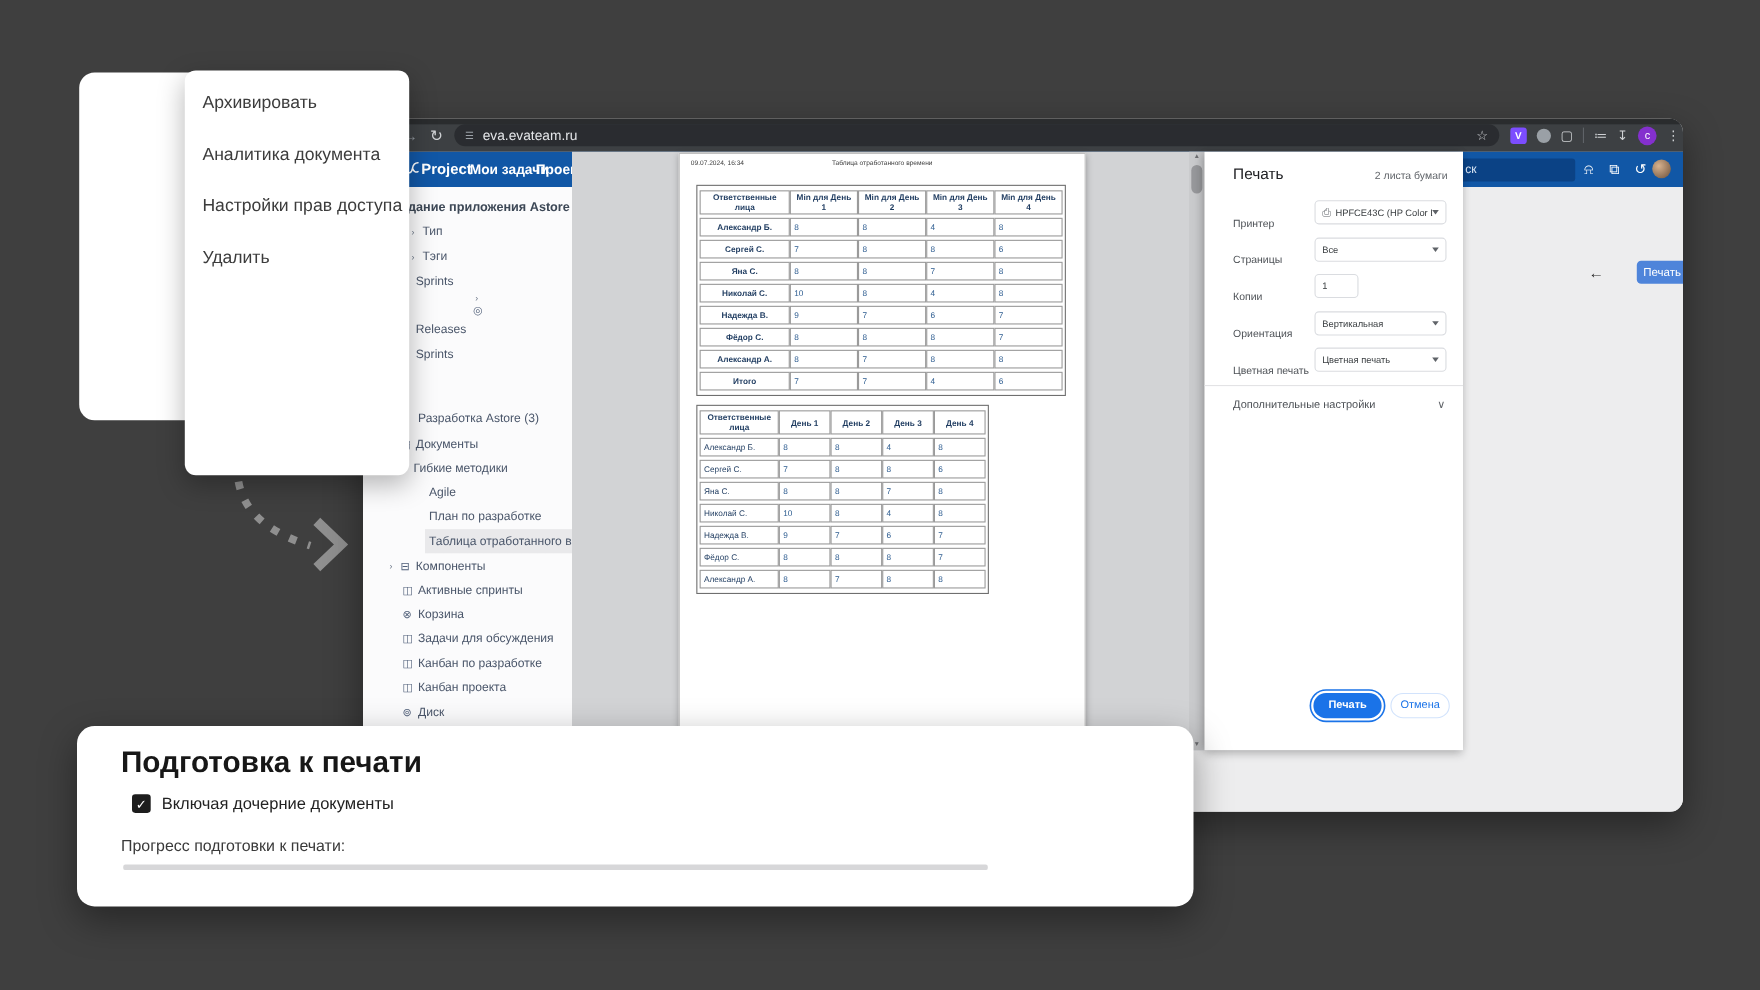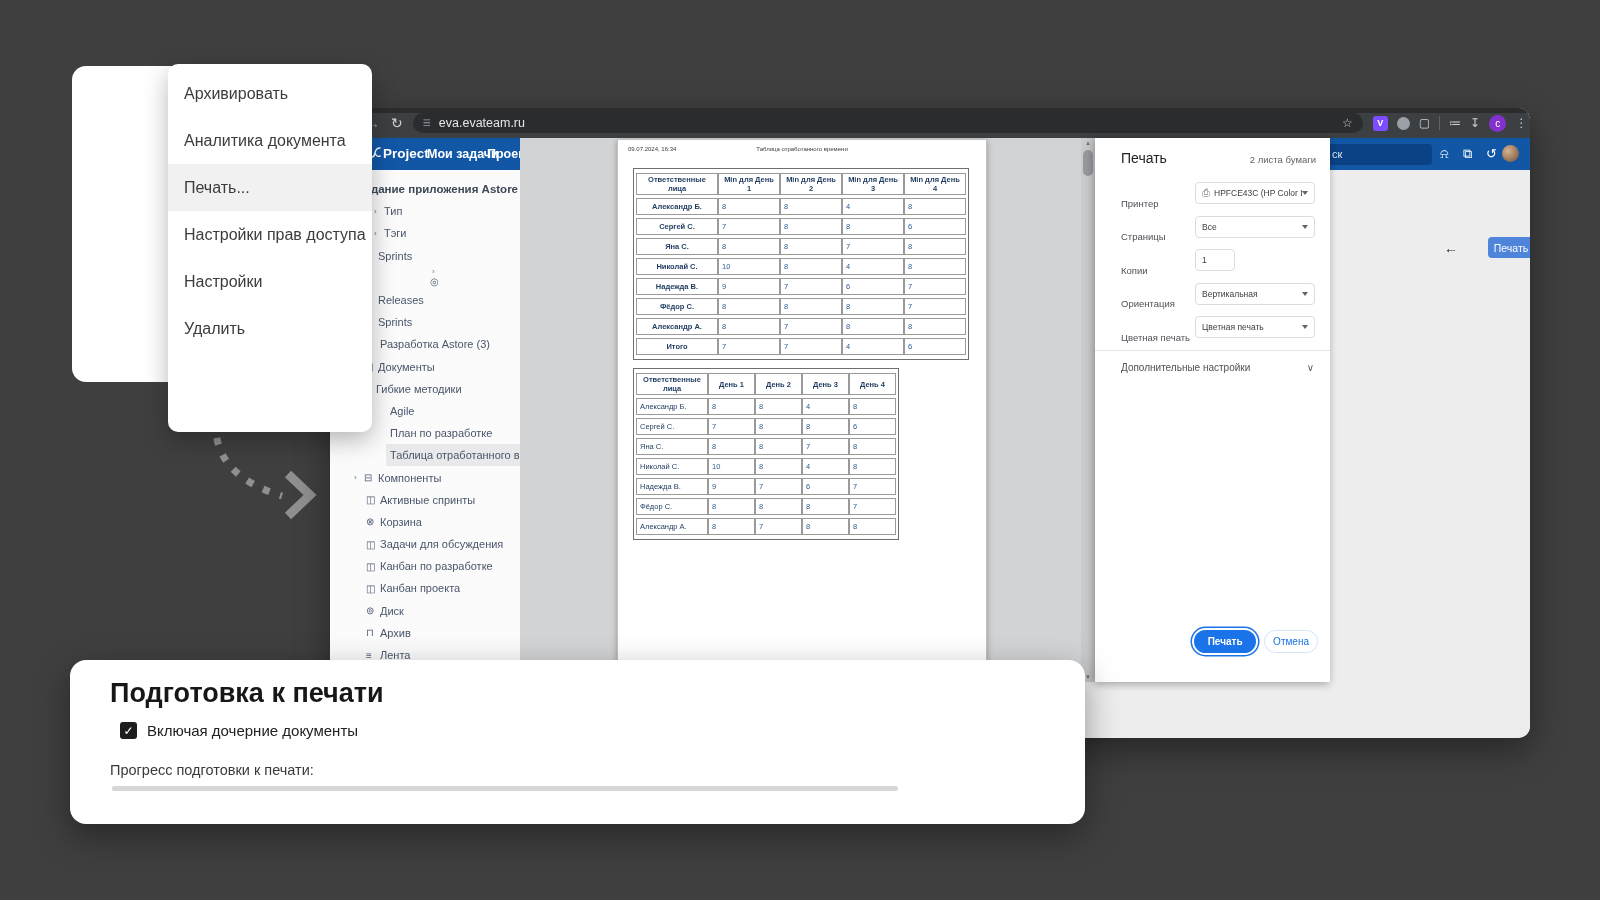--- a/index.html
+++ b/index.html
@@ -136,25 +136,23 @@
 <div id="stage">
 
   <div class="card-topleft"></div>
 
   <div class="ctx-menu">
 
       <div class="menu-item">Архивировать</div>
 
       <div class="menu-item">Аналитика документа</div>
 
-      <div class="menu-item active">Печать...</div>
 
       <div class="menu-item">Настройки прав доступа</div>
 
-      <div class="menu-item">Настройки</div>
 
       <div class="menu-item">Удалить</div>
 
   </div>
 
   <svg class="hint-arrow" width="130" height="130" viewBox="0 0 130 130">
     <path d="M22 6 C13 50 28 82 86 100" fill="none" stroke="#8f8f8f" stroke-width="7" stroke-dasharray="7 11" stroke-linecap="butt"></path>
     <polyline points="92,78 114,99 92,120" fill="none" stroke="#8f8f8f" stroke-width="9" stroke-linejoin="miter"></polyline>
   </svg>
 
@@ -251,21 +249,21 @@
             <span class="sic">✈</span>
             <span class="slbl">Releases</span>
           </div>
 
           <div class="srow" style="padding-left: 24px; align-items: center;">
             <span class="chev">∨</span>
             <span class="sic">≣</span>
             <span class="slbl">Sprints</span>
           </div>
 
-          <div class="srow" style="padding-left: 50px;">
+          <div class="srow" style="padding-left: 50px; margin-top: 37px;">
 
             <span class="slbl">Разработка Astore (3)</span>
           </div>
 
           <div class="srow" style="padding-left: 24px;">
             <span class="chev">∨</span>
             <span class="sic">▤</span>
             <span class="slbl">Документы</span>
           </div>
 

